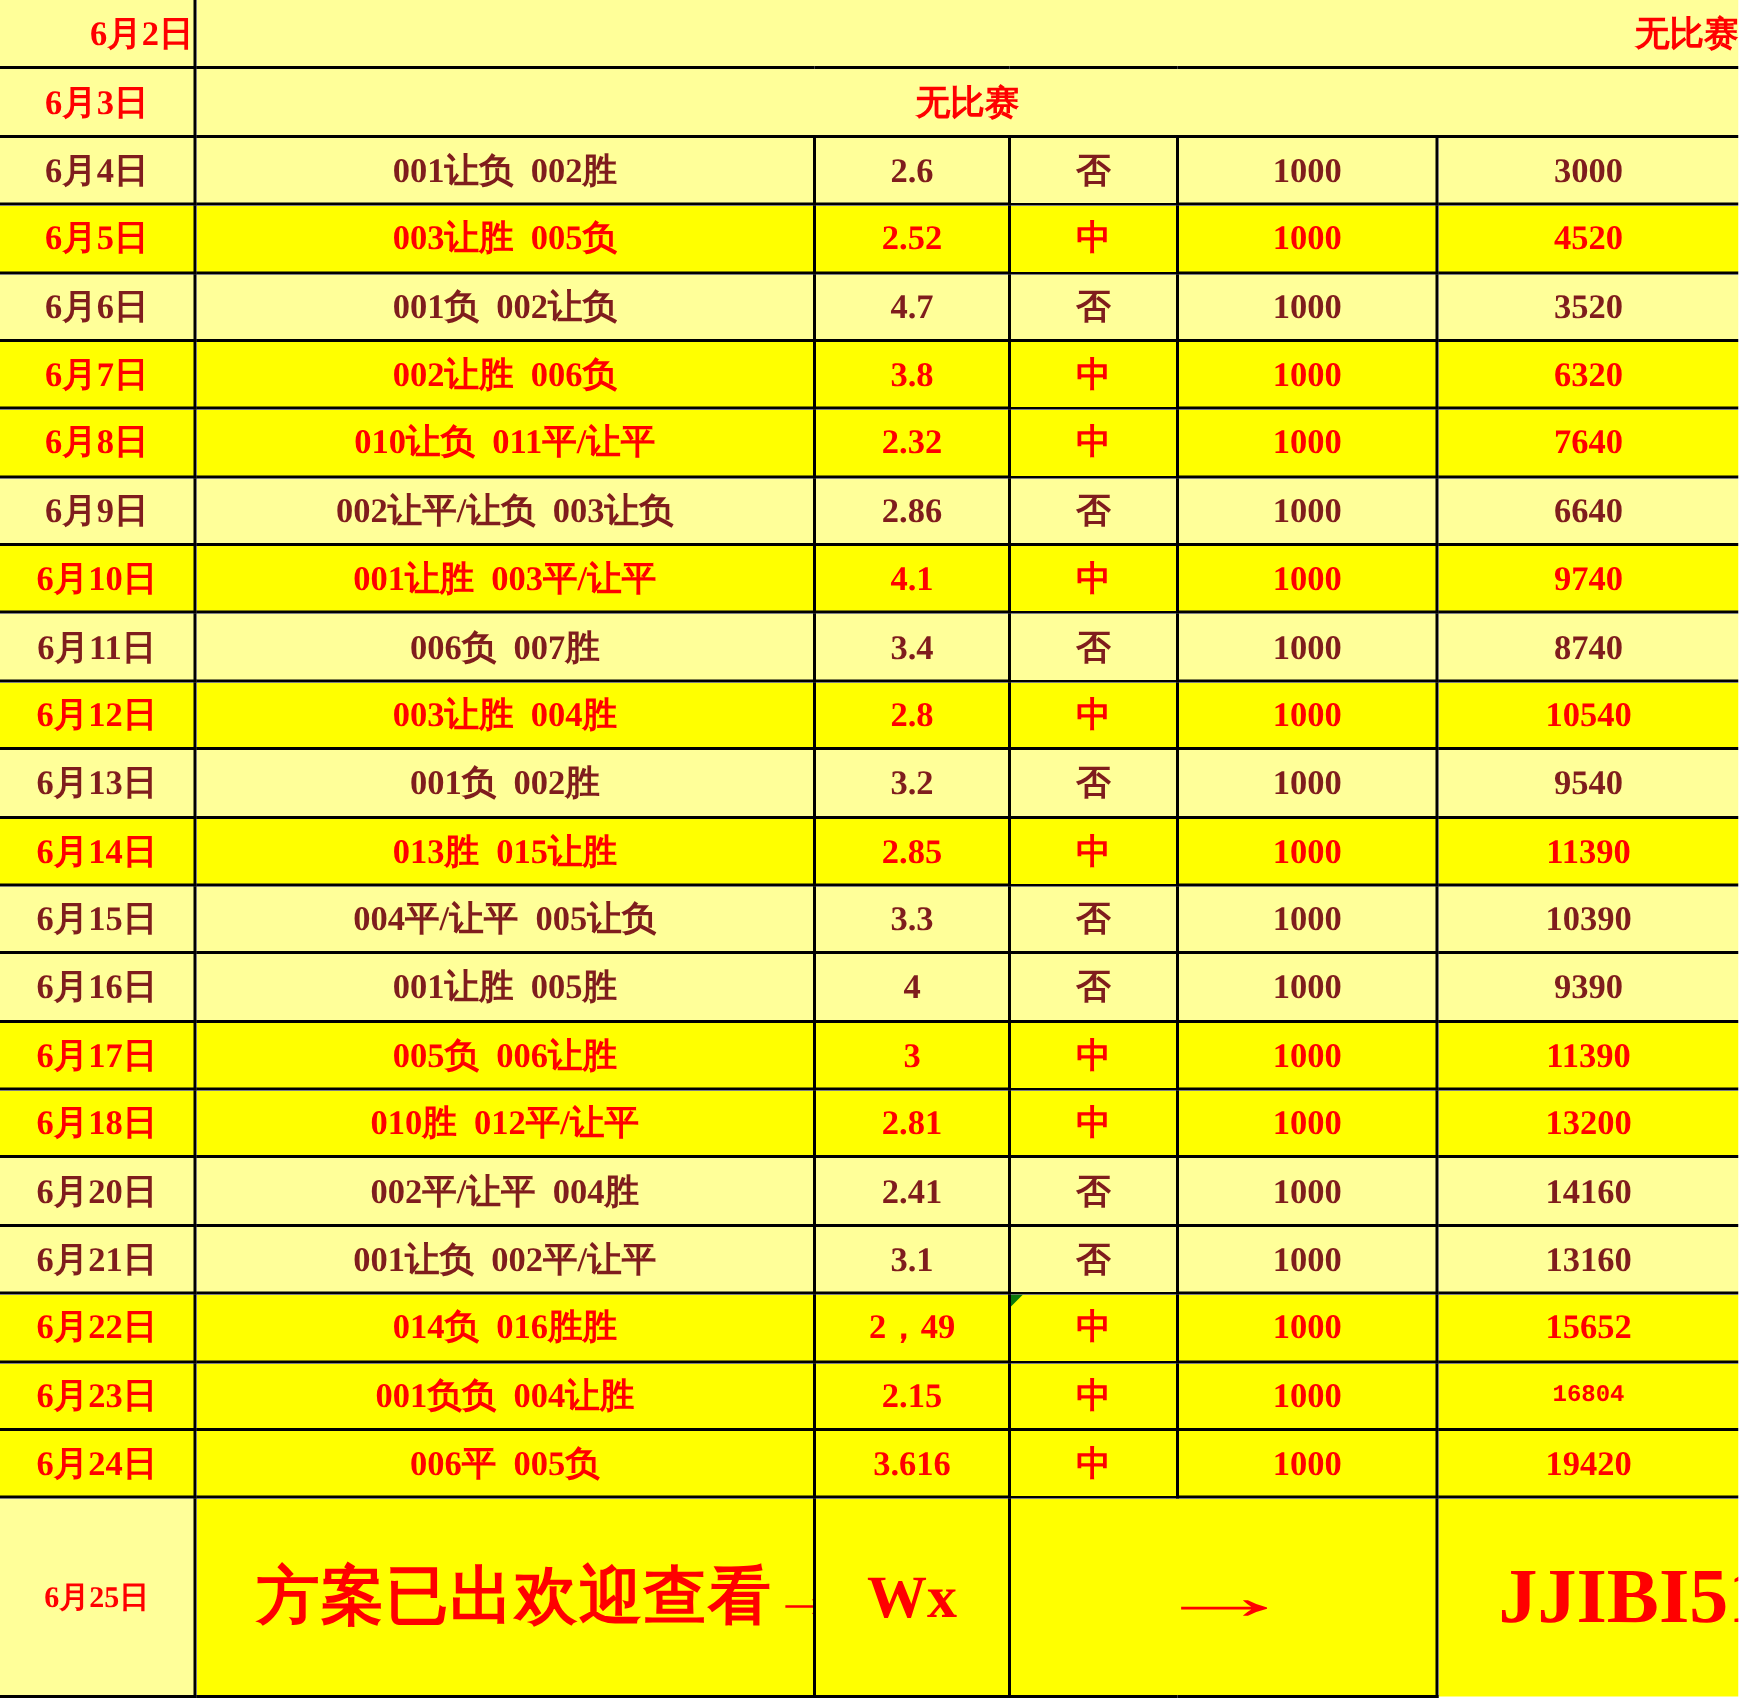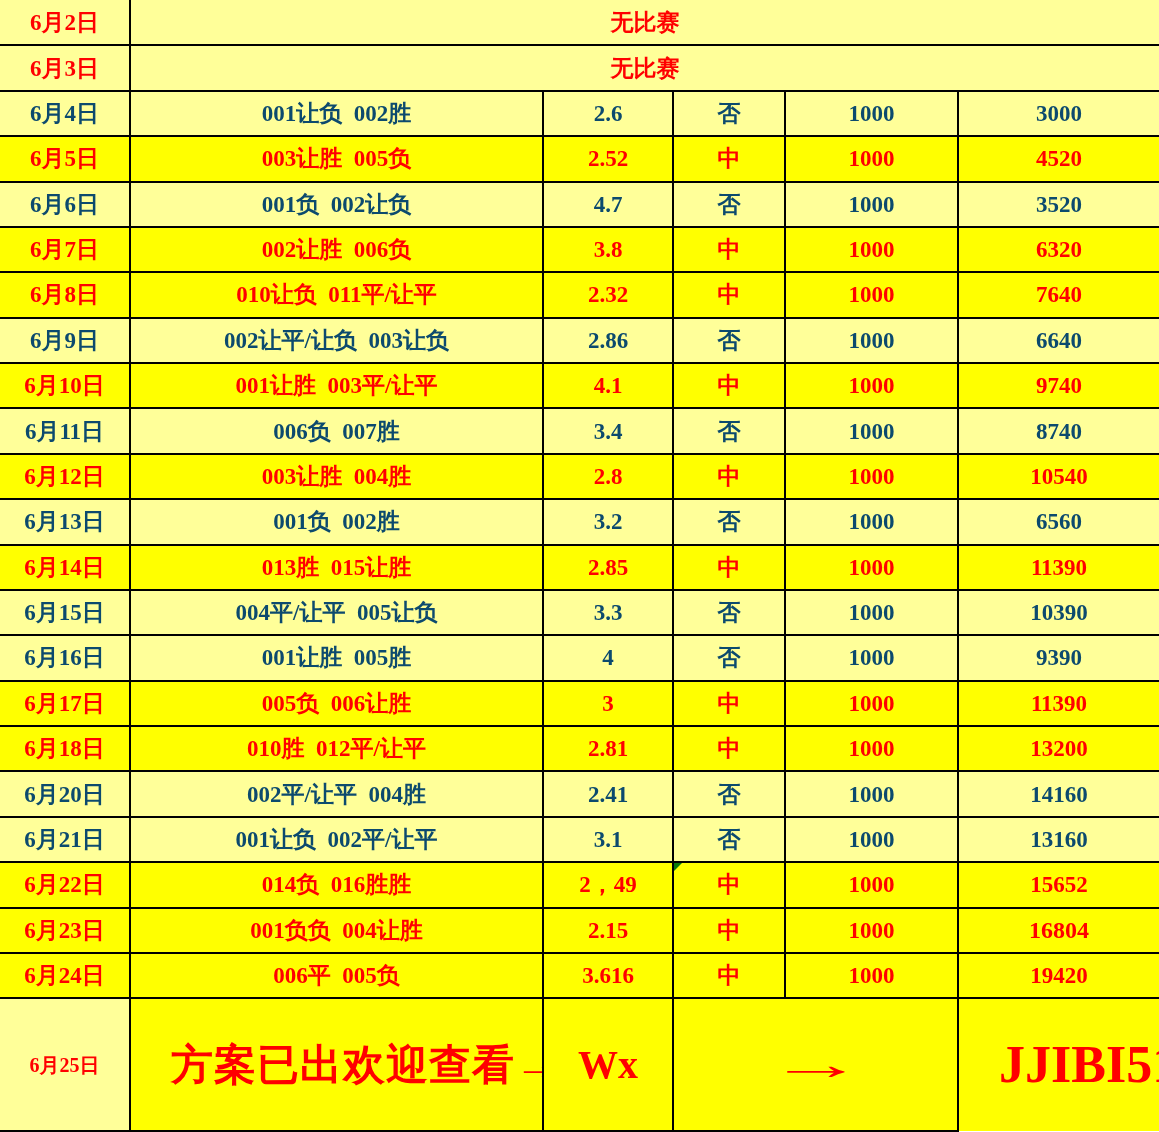--- a/index.html
+++ b/index.html
@@ -14,42 +14,42 @@
   }
   td{
     border:2px solid #000;
     text-align:center;vertical-align:middle;
     padding:0;overflow:hidden;white-space:pre;
     font-size:23px;line-height:1;
   }
   
   tr td.first-col{border-left:none;}
   tr td.last-col{border-right:none;}
-  tr.first-row td{border-top:none;}
+  tr.first-row td{border-top:none;text-align:right;}
   tr.promo td{border-bottom:2px solid #000;}
   tr.promo td.last-col{border-bottom:none;padding-left:40px;}
   tr:not(.promo) td{border-bottom-width:2px;}
   tr{height:43.5px;}
   tr.promo{height:127px;}
 
   
-  tr.miss td{background:#FFFF99;color:#0c4a6e;}
+  tr.miss td{background:#FFFF99;color:#7f1d1d;}
   tr.hit td{background:#FFFF00;color:#FF0000;}
   tr.no-match td{background:#FFFF99;color:#FF0000;}
 
   
   tr.promo td{background:#FFFF00;color:#FF0000;}
   tr.promo td.first-col{background:#FFFF99;font-size:20px;}
   tr.promo .cell-promo-msg{font-size:42px;letter-spacing:1px;padding-left:40px;}
   tr.promo .cell-wx{font-size:40px;}
   tr.promo .cell-arrow{font-size:44px;}
   tr.promo .cell-code{font-size:52px;}
   .arrow-stretch{display:inline-block;transform:scaleX(2.2);transform-origin:center;}
 
-  td.balance-small{font-size:24px;}
+  td.balance-small{font-size:16px;font-family:Liberation Mono, monospace;}
 
   
   td.cell-result{position:relative;}
   .corner-marker{
     position:absolute;top:0;left:0;width:0;height:0;
     border-top:8px solid #0A7A0A;border-right:8px solid transparent;
   }
 </style>
 </head>
 <body>
@@ -144,21 +144,21 @@
     <td class="cell-result">中</td>
     <td class="cell-stake">1000</td>
     <td class="last-col cell-balance">10540</td>
   </tr>
         <tr class="miss">
     <td class="first-col cell-date">6月13日</td>
     <td class="cell-picks">001负  002胜</td>
     <td class="cell-odds">3.2</td>
     <td class="cell-result">否</td>
     <td class="cell-stake">1000</td>
-    <td class="last-col cell-balance">6560</td>
+    <td class="last-col cell-balance">9540</td>
   </tr>
         <tr class="hit">
     <td class="first-col cell-date">6月14日</td>
     <td class="cell-picks">013胜  015让胜</td>
     <td class="cell-odds">2.85</td>
     <td class="cell-result">中</td>
     <td class="cell-stake">1000</td>
     <td class="last-col cell-balance">11390</td>
   </tr>
         <tr class="miss">

